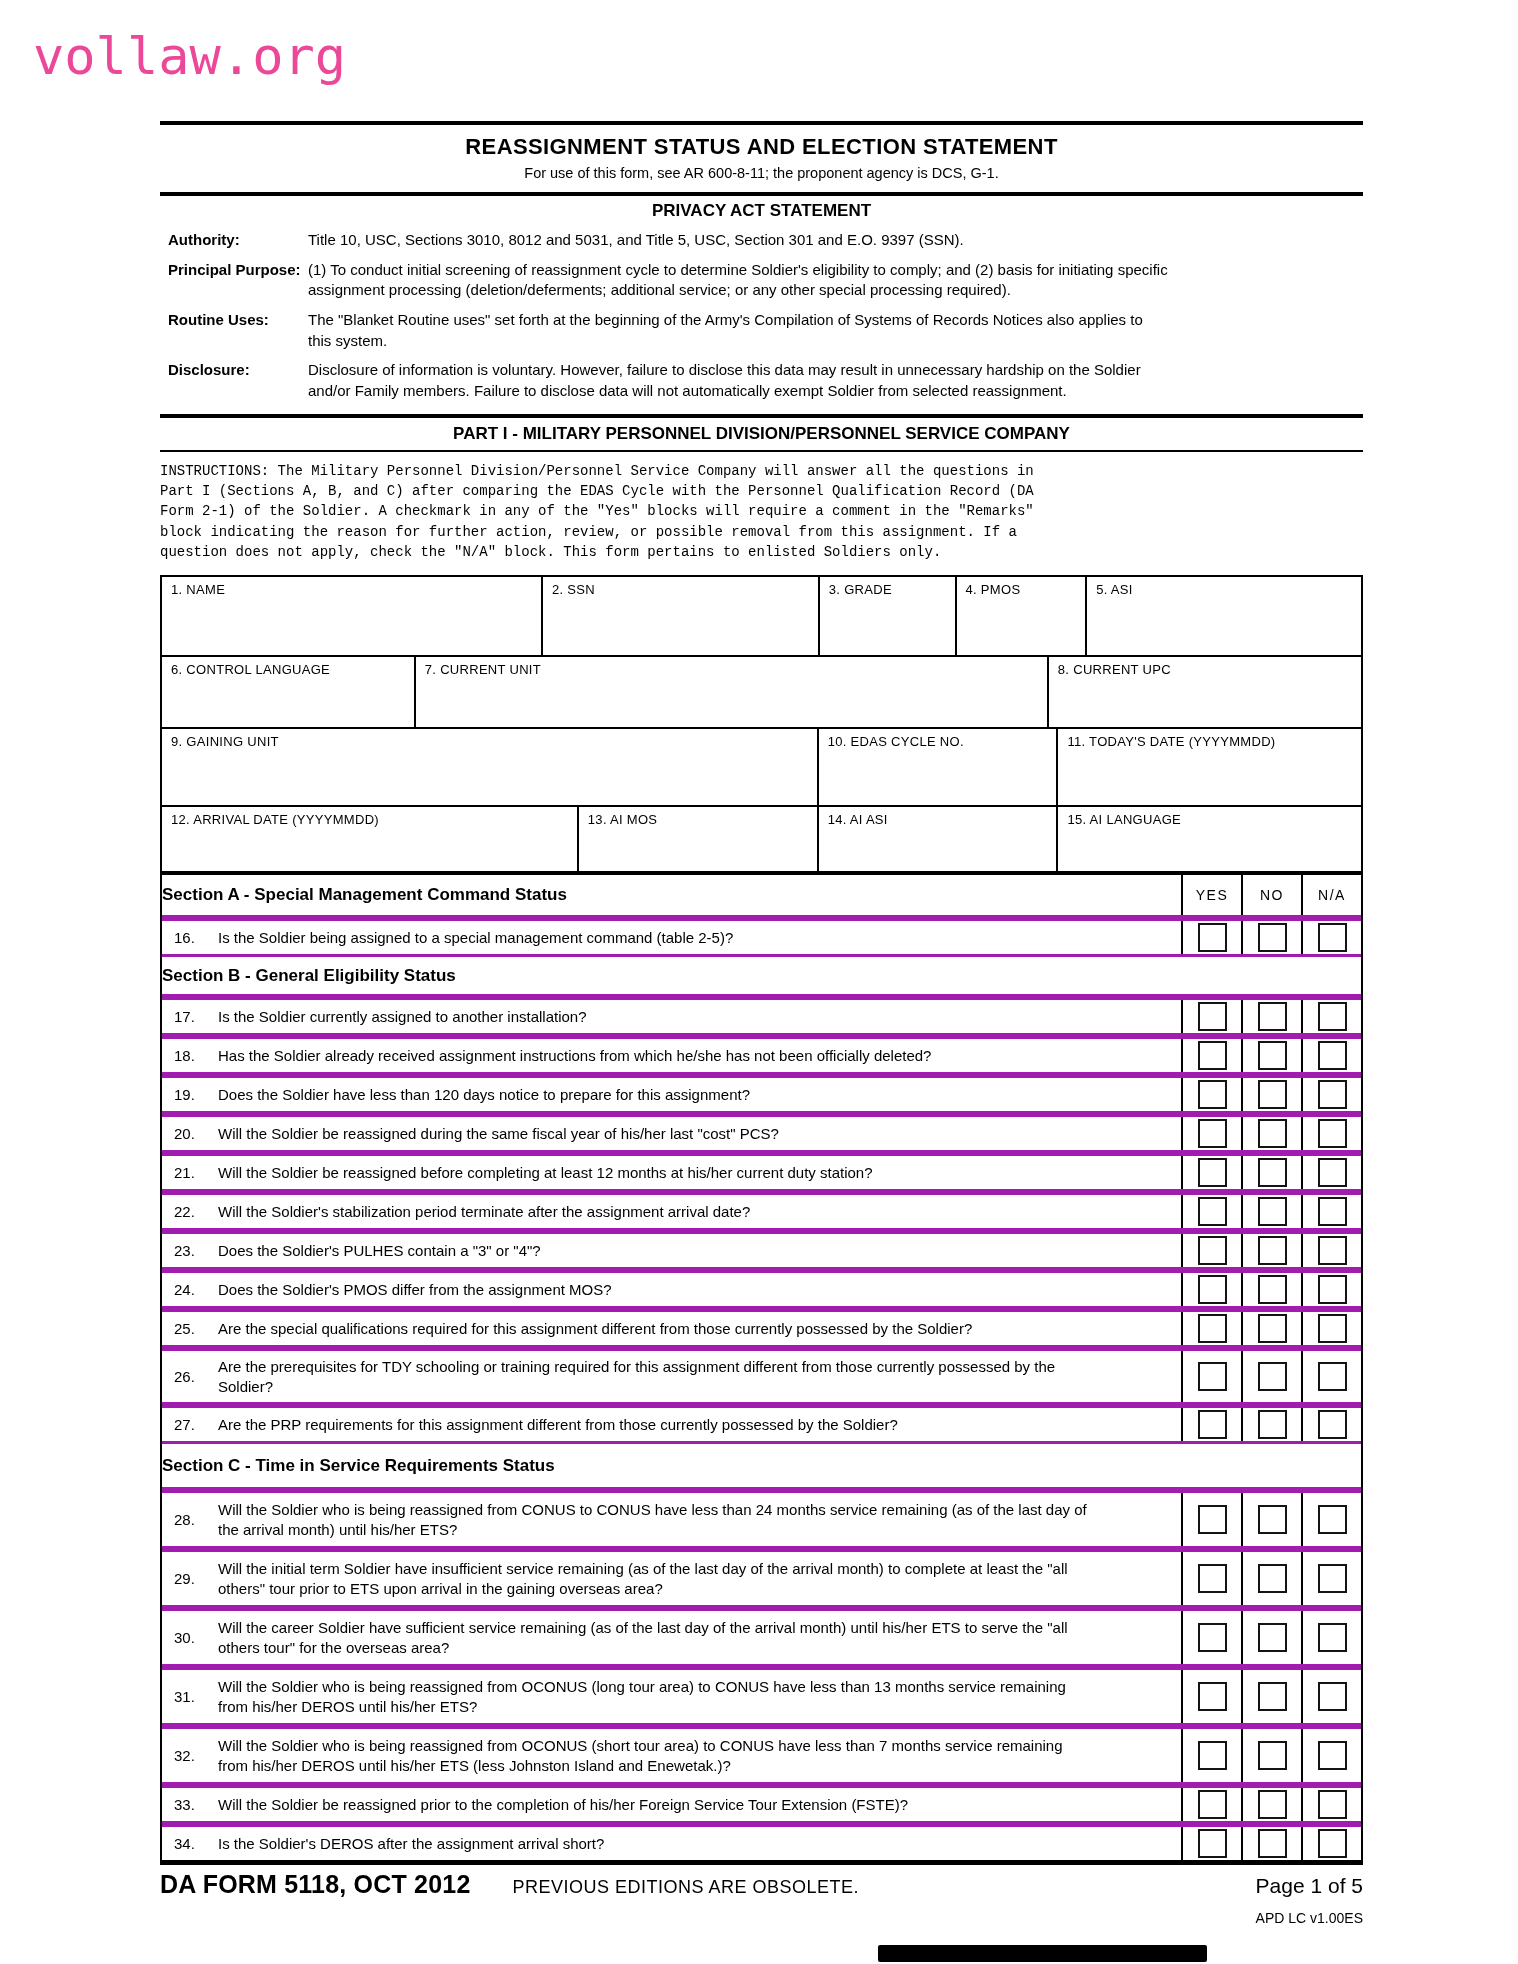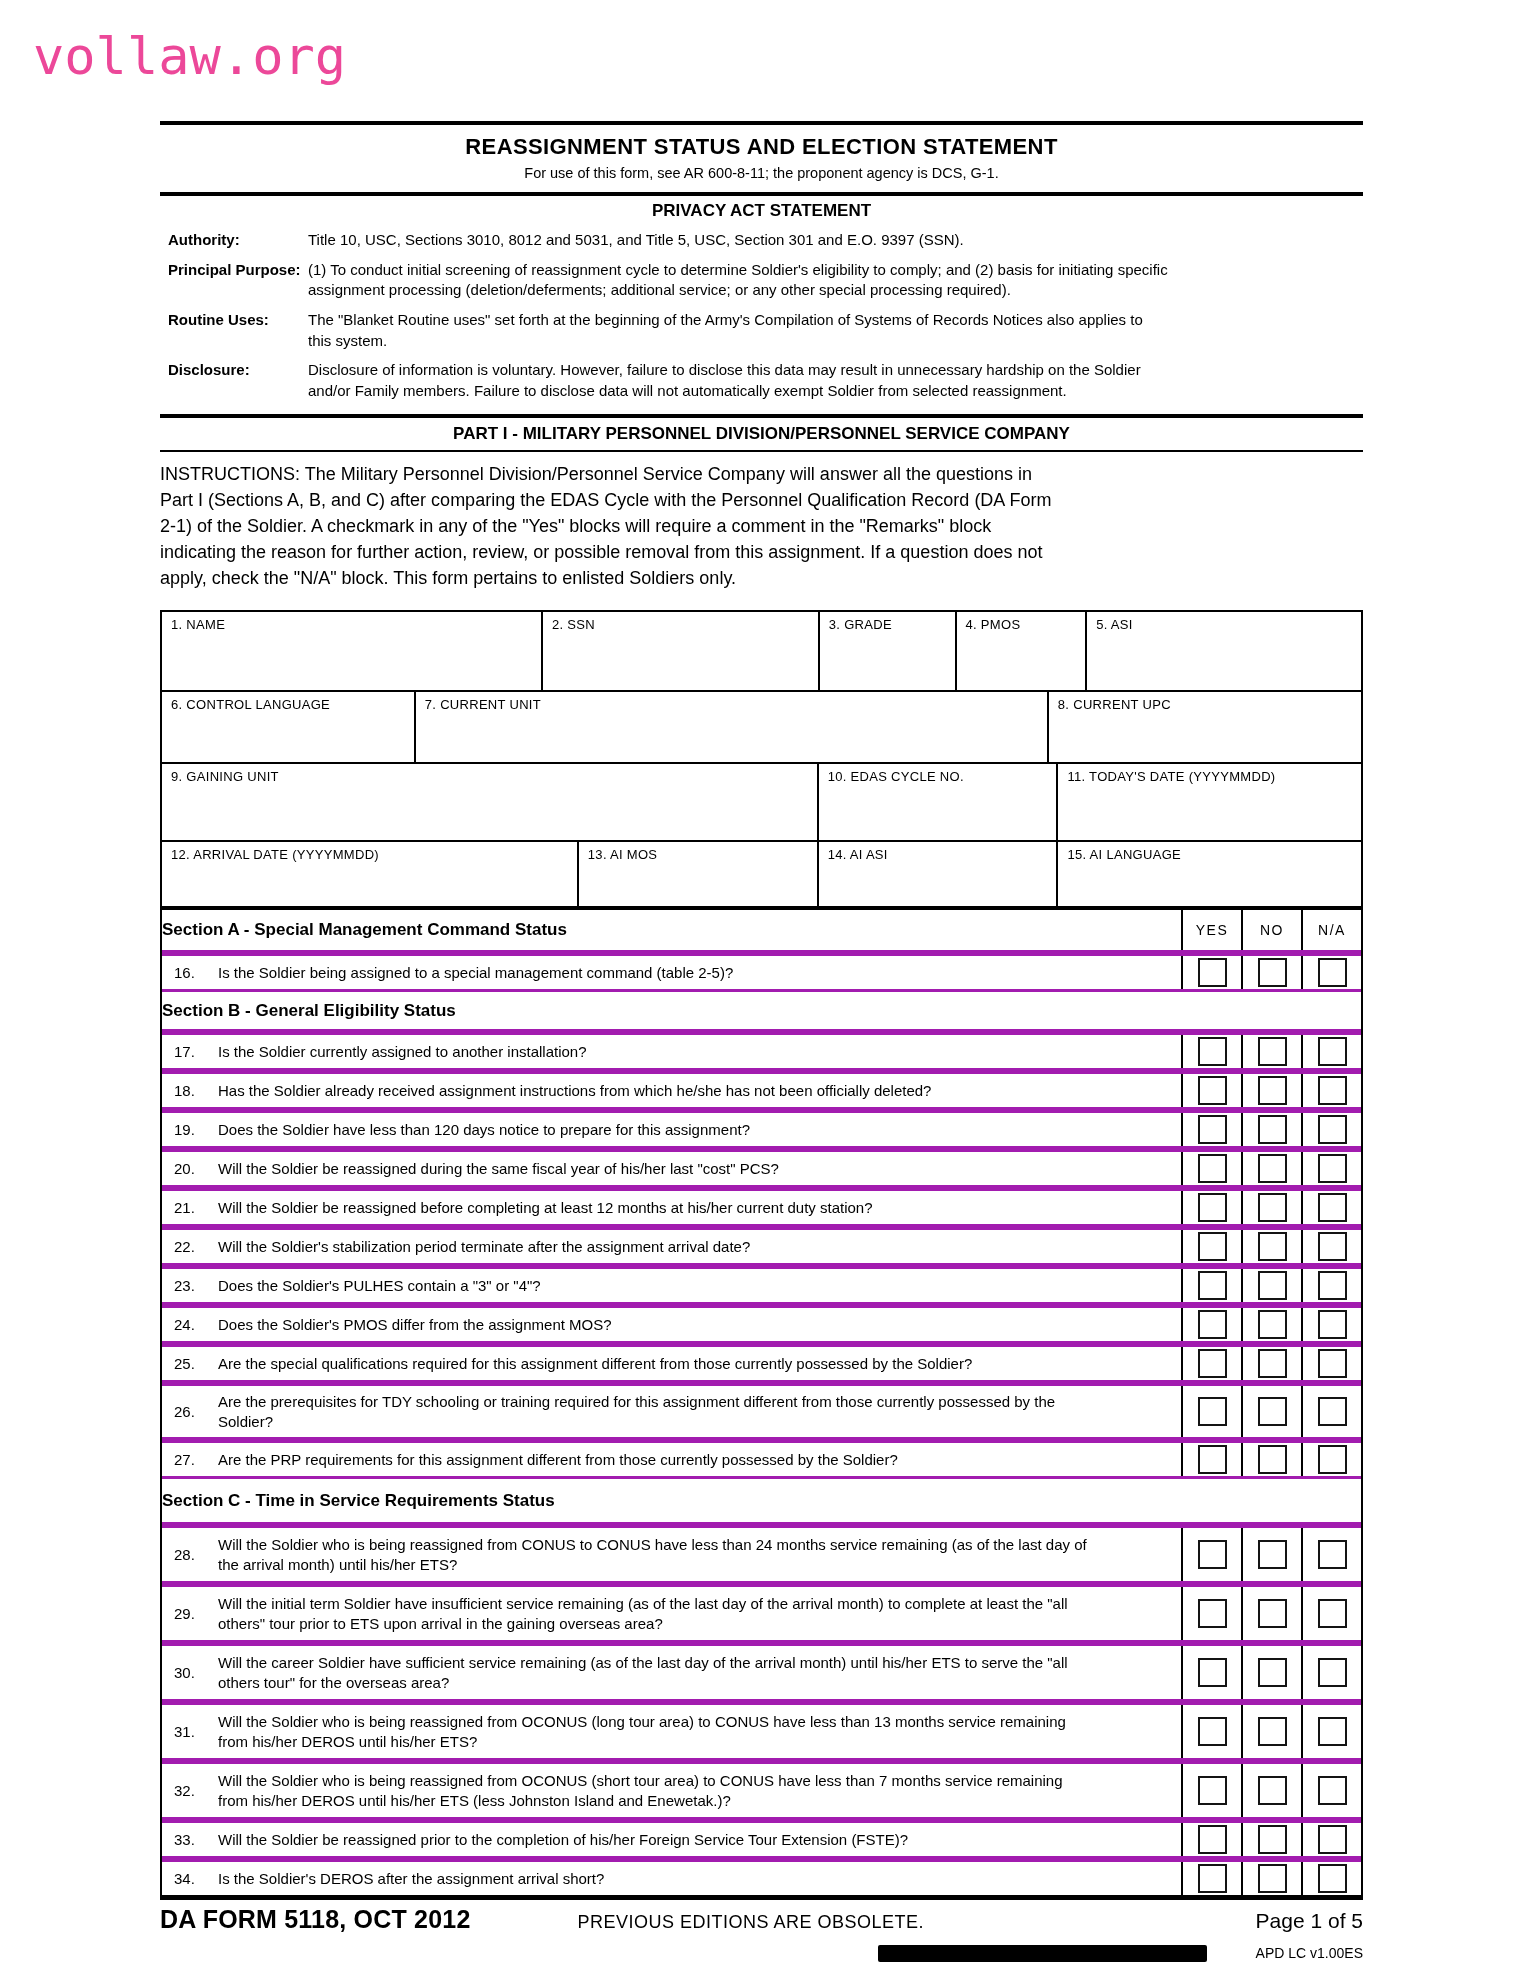--- a/index.html
+++ b/index.html
@@ -11,21 +11,21 @@
   .rule{background:#000;height:4px;}
   .rule.thin{height:2px;}
   .rule.footer-rule{height:5px;}
   .form-title{margin-top:9px;text-align:center;font-size:22px;font-weight:bold;letter-spacing:.4px;}
   .form-subtitle{margin-top:5px;margin-bottom:11px;text-align:center;font-size:14.5px;}
   .pa-heading{margin:5px 0 2px 0;text-align:center;font-size:17px;font-weight:bold;}
   .pa-row{display:flex;margin-top:9px;}
   .pa-label{width:140px;flex-shrink:0;padding-left:8px;font-size:15px;font-weight:bold;line-height:1.35;}
   .pa-text{max-width:862px;font-size:15px;line-height:1.38;}
   .part-heading{margin:6px 0;text-align:center;font-size:17px;font-weight:bold;}
-  .instructions{margin-top:9px;margin-bottom:19px;max-width:905px;font-size:18px;line-height:1.45;}
+  .instructions{margin-top:9px;margin-bottom:13px;max-width:905px;font-size:14px;line-height:1.45;font-family:Liberation Mono, monospace;}
   
   .ftable{border:2px solid #000;border-bottom:none;}
   .frow{display:flex;border-top:2px solid #000;}
   .frow:first-child{border-top:none;}
   .fcell{border-left:2px solid #000;padding:5px 0 0 9px;font-size:13px;letter-spacing:.3px;box-sizing:border-box;}
   .fcell:first-child{border-left:none;}
   .frow1{height:78px;}.frow2{height:70px;}.frow3{height:76px;}.frow4{height:64px;}
   
   .qtable{border-left:2px solid #000;border-right:2px solid #000;border-top:4px solid #000;}
   .q-row,.sec-row{display:grid;grid-template-columns:1fr 60px 60px 60px;border-top:6px solid #a21caf;
@@ -41,21 +41,21 @@
   .q-row.tall{min-height:59px;}
   .q-row.tall26{min-height:57px;}
   .q-cell{display:flex;align-items:center;padding:4px 90px 4px 12px;box-sizing:border-box;}
   .q-num{width:44px;flex-shrink:0;font-size:15px;}
   .q-text{font-size:15px;line-height:1.35;}
   .box-cell{border-left:2px solid #000;display:flex;align-items:center;justify-content:center;}
   .checkbox{width:25px;height:25px;border:2px solid #141414;background:#fff;display:inline-block;}
   
   .footer{display:flex;align-items:baseline;margin-top:5px;}
   .f-num{font-size:25px;font-weight:bold;letter-spacing:.2px;}
-  .f-obsolete{font-size:18px;margin-left:107px;letter-spacing:.5px;}
+  .f-obsolete{font-size:18px;margin-left:42px;letter-spacing:.5px;}
   .f-right{margin-left:auto;}
   .f-page{font-size:21px;}
   .f-version{font-size:14px;margin-top:12px;}
   .bottom-bar{position:absolute;left:878px;top:1945px;width:329px;height:17px;background:#000;border-radius:2px;}
 </style>
 </head>
 <body>
 
 <div class="page">
   <div class="logo">vollaw.org</div>

